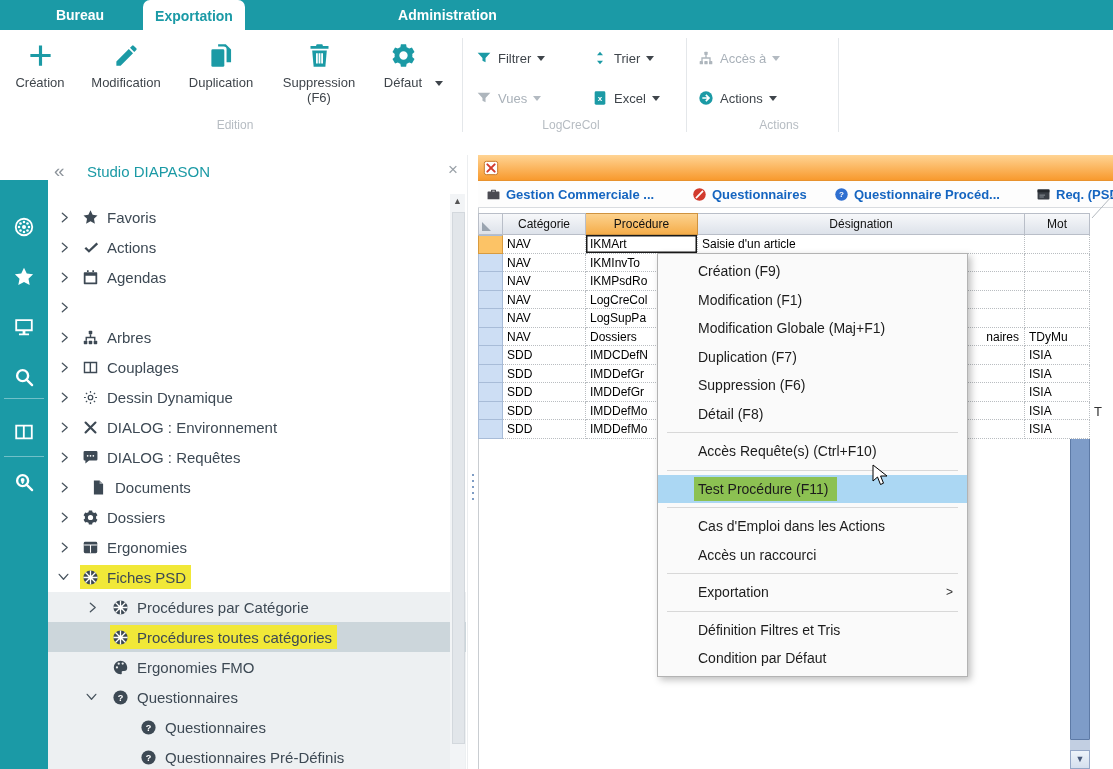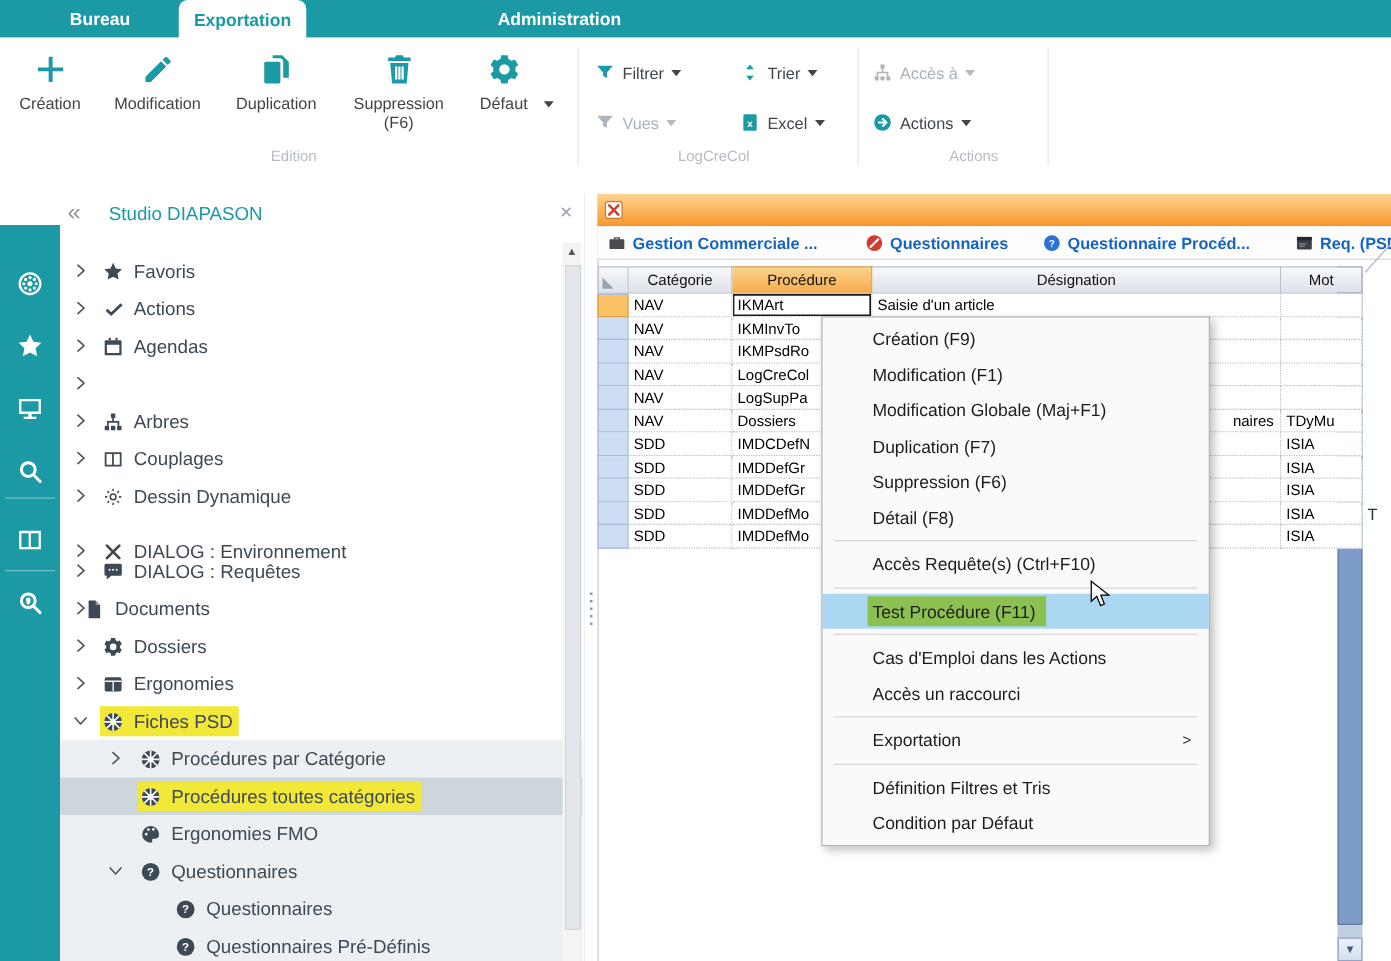--- a/index.html
+++ b/index.html
@@ -350,21 +350,21 @@
       <span class="grp" style="left:32px">
         <span class="ic">
           <svg viewBox="0 0 24 24" fill="currentColor" xmlns="http://www.w3.org/2000/svg">
             <circle cx="12" cy="12" r="3.2" fill="none" stroke="currentColor" stroke-width="1.7"></circle>
             <path fill="none" stroke="currentColor" stroke-width="1.7" d="M12 2.8v2.6M12 18.6v2.6M21.2 12h-2.6M5.4 12H2.8M18.5 5.5l-1.8 1.8M7.3 16.7l-1.8 1.8M18.5 18.5l-1.8-1.8M7.3 7.3L5.5 5.5"></path>
           </svg>
         </span>
         <span>Dessin Dynamique</span>
       </span>
     </div>
-    <div class="trow" style="top:426px">
+    <div class="trow" style="top:412px">
       <span class="chev" style="left:10px;"><svg viewBox="0 0 24 24" fill="currentColor" xmlns="http://www.w3.org/2000/svg">
           <path d="M8 4l9 8-9 8" fill="none" stroke="currentColor" stroke-width="2.4" stroke-linecap="round" stroke-linejoin="round"></path>
         </svg></span>
       <span class="grp" style="left:32px">
         <span class="ic">
           <svg viewBox="0 0 24 24" fill="currentColor" xmlns="http://www.w3.org/2000/svg">
             <g stroke="currentColor" stroke-width="3" stroke-linecap="round" fill="none">
               <path d="M5 5l14 14M19 5L5 19"></path>
             </g>
           </svg>
@@ -387,21 +387,21 @@
             </g>
           </svg>
         </span>
         <span>DIALOG : Requêtes</span>
       </span>
     </div>
     <div class="trow" style="top:472px">
       <span class="chev" style="left:10px;"><svg viewBox="0 0 24 24" fill="currentColor" xmlns="http://www.w3.org/2000/svg">
           <path d="M8 4l9 8-9 8" fill="none" stroke="currentColor" stroke-width="2.4" stroke-linecap="round" stroke-linejoin="round"></path>
         </svg></span>
-      <span class="grp" style="left:17px">
+      <span class="grp" style="left:40px">
         <span class="ic">
           <svg viewBox="0 0 24 24" fill="currentColor" xmlns="http://www.w3.org/2000/svg">
             <path d="M5.5 2h8l5 5v15h-13V2z"></path>
             <path d="M13.5 2l5 5h-5V2z" fill="#fff" opacity=".45"></path>
           </svg>
         </span>
         <span>Documents</span>
       </span>
     </div>
     <div class="trow" style="top:502px">

